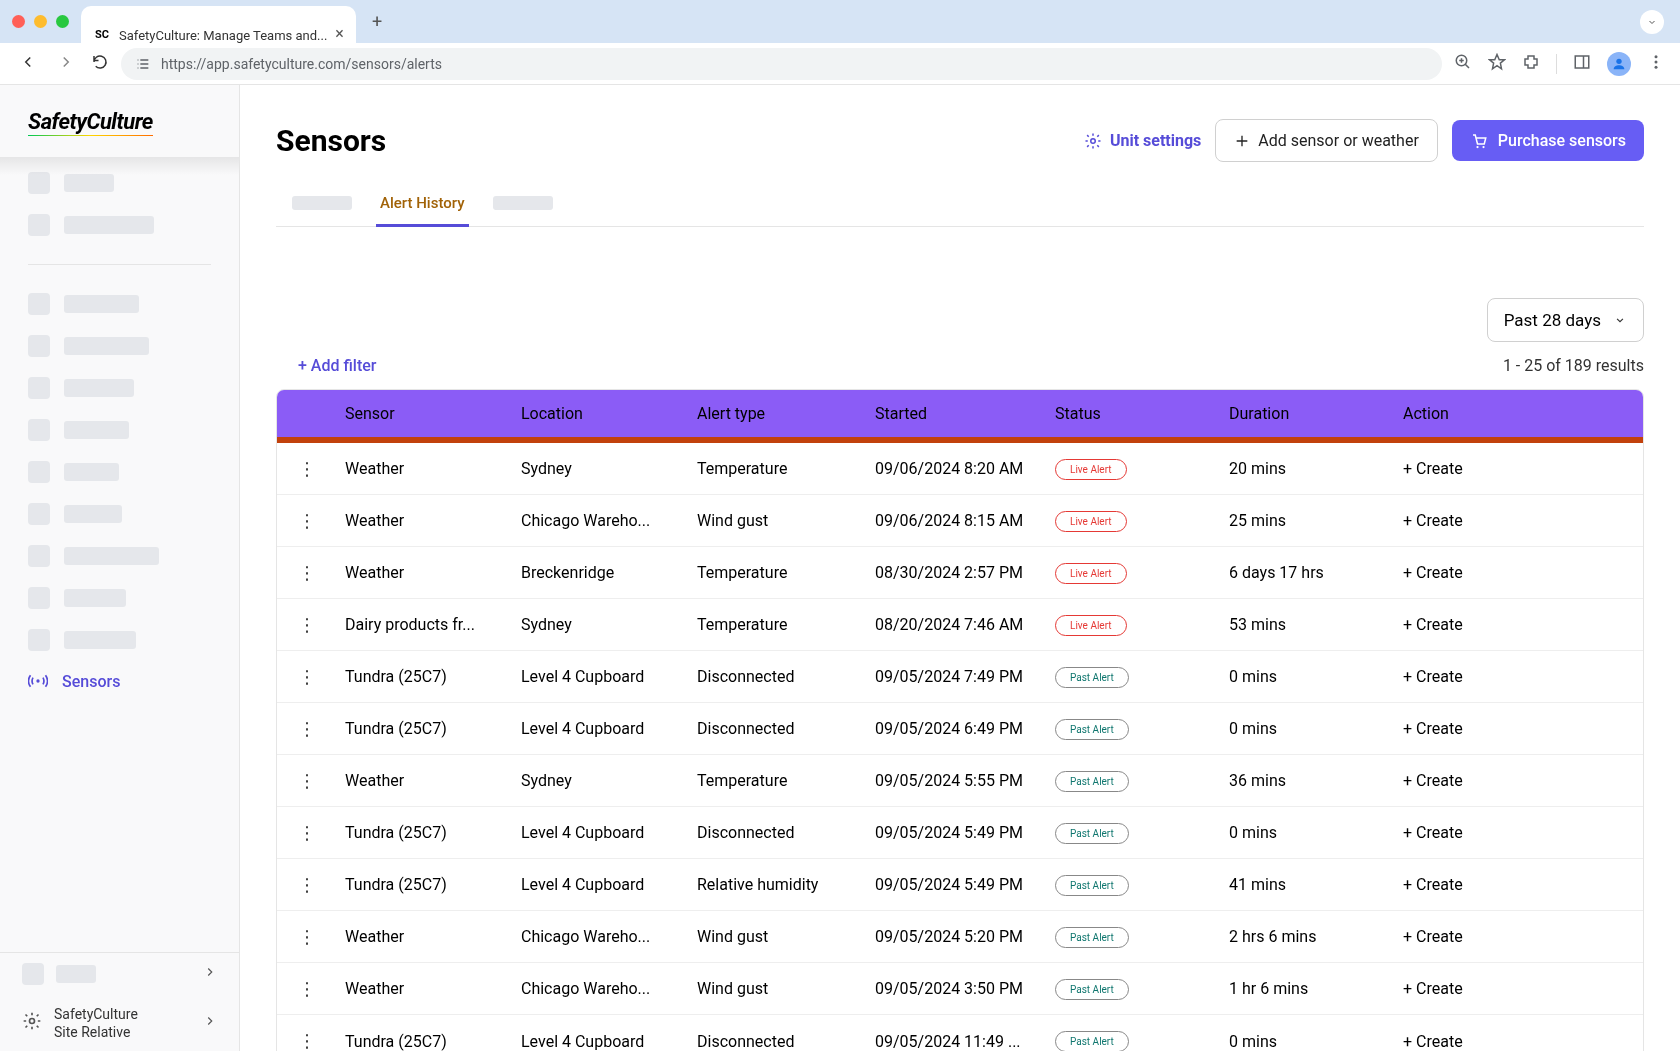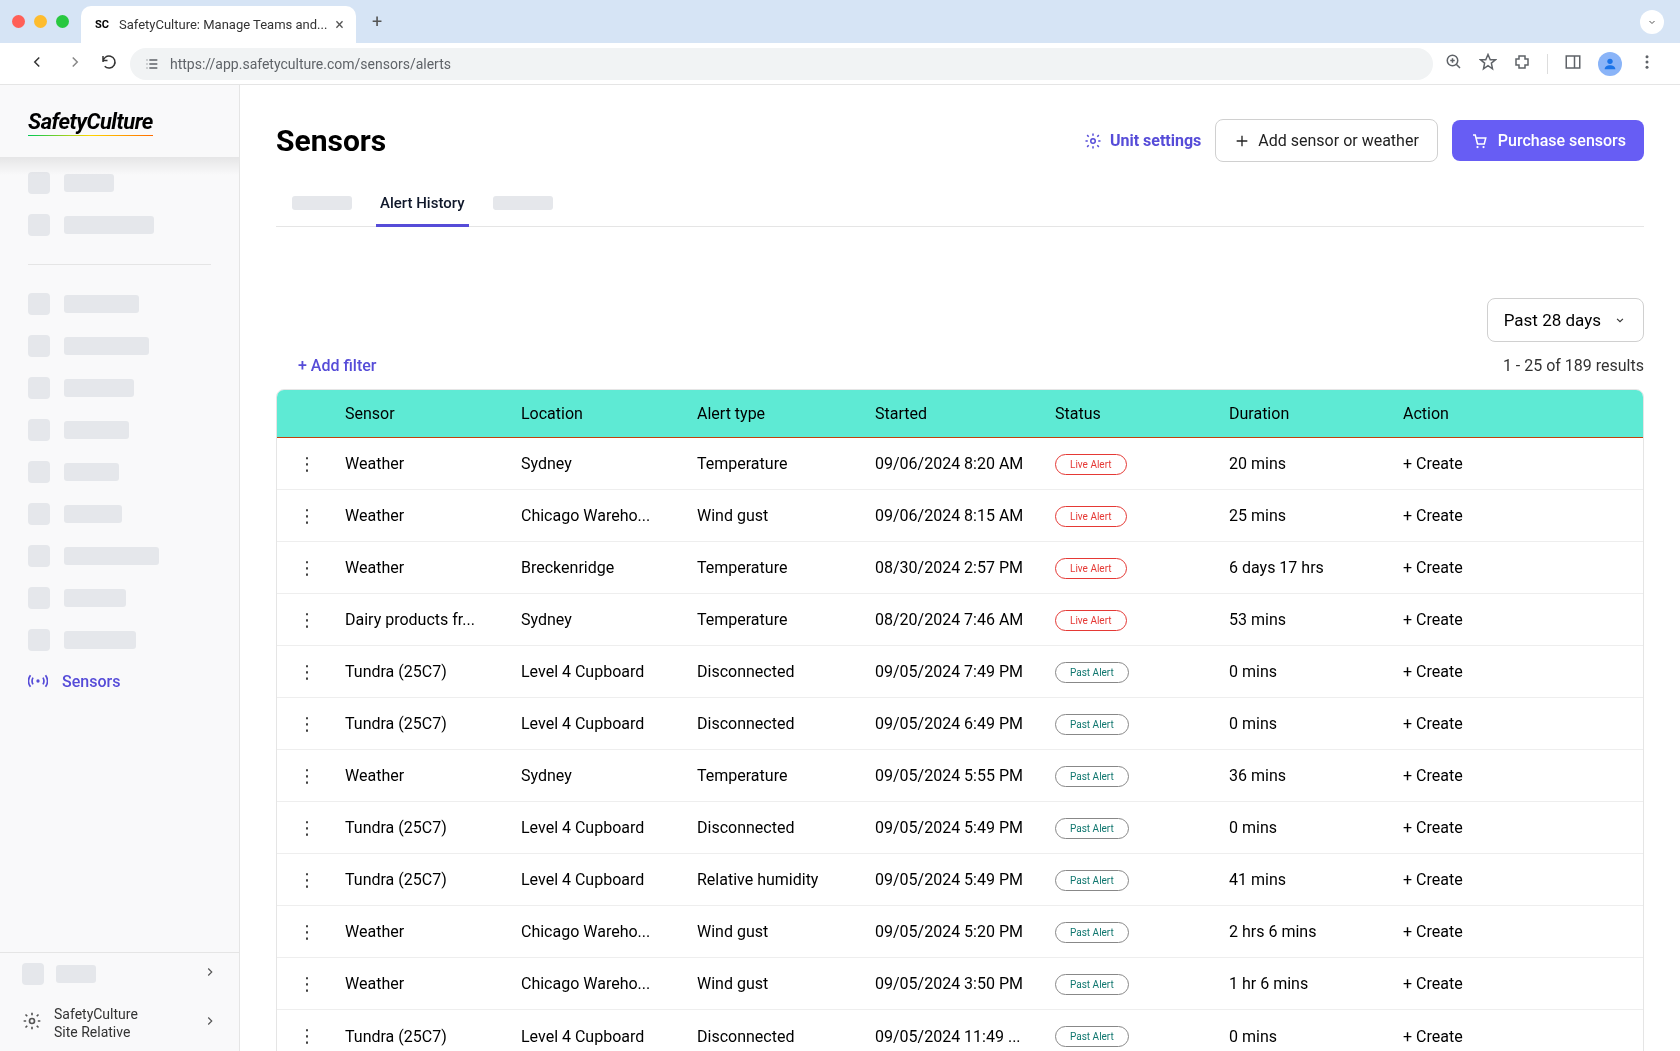--- a/index.html
+++ b/index.html
@@ -5,29 +5,29 @@
 * { margin: 0; padding: 0; box-sizing: border-box; font-family: -apple-system, BlinkMacSystemFont, "Segoe UI", Roboto, sans-serif; }
 body { background: #d6e4f5; width: 1680px; height: 1051px; overflow: hidden; }
 
 
 .browser-tabs { height: 43px; background: #d6e4f5; display: flex; align-items: center; padding: 0 12px; }
 .window-controls { display: flex; gap: 9px; margin-right: 12px; }
 .window-dot { width: 13px; height: 13px; border-radius: 50%; }
 .dot-red { background: #ff5f57; }
 .dot-yellow { background: #febc2e; }
 .dot-green { background: #28c840; }
-.tab { background: #fff; border-radius: 10px 10px 0 0; height: 37px; display: flex; align-items: center; padding: 0 12px; gap: 8px; min-width: 230px; margin-top: 6px; }
+.tab { background: #fff; border-radius: 10px 10px 0 0; height: 37px; display: flex; align-items: flex-end; padding: 0 12px; gap: 8px; min-width: 230px; margin-top: 6px; }
 .tab-favicon { width: 18px; height: 18px; display: flex; align-items: center; justify-content: center; font-weight: bold; font-size: 11px; }
 .tab-title { font-size: 13px; color: #333; flex: 1; white-space: nowrap; overflow: hidden; text-overflow: ellipsis; }
 .tab-close { font-size: 16px; color: #555; cursor: pointer; }
 .new-tab { margin-left: 16px; font-size: 18px; color: #555; cursor: pointer; }
 .tabs-spacer { flex: 1; }
 .tab-chevron { width: 24px; height: 24px; background: #fff; border-radius: 50%; display: flex; align-items: center; justify-content: center; margin-right: 4px; }
 
-.browser-toolbar { height: 42px; background: #fff; display: flex; align-items: center; padding: 0 24px; gap: 12px; border-bottom: 1px solid #e5e5e5; }
+.browser-toolbar { height: 42px; background: #fff; display: flex; align-items: center; padding: 0 15px; gap: 12px; border-bottom: 1px solid #e5e5e5; }
 .nav-arrow { font-size: 18px; color: #555; cursor: pointer; padding: 0 4px; }
 .reload { cursor: pointer; }
 .url-bar { flex: 1; background: #f1f3f4; border-radius: 20px; height: 32px; display: flex; align-items: center; padding: 0 14px; gap: 10px; }
 .url-text { font-size: 14px; color: #5f6368; }
 .toolbar-icons { display: flex; align-items: center; gap: 16px; }
 .toolbar-icon { color: #5f6368; cursor: pointer; }
 .toolbar-divider { width: 1px; height: 20px; background: #ddd; }
 .profile-circle { width: 24px; height: 24px; border-radius: 50%; background: #8ab4f8; display: flex; align-items: center; justify-content: center; }
 
 
@@ -55,34 +55,34 @@
 .page-header { display: flex; align-items: center; padding: 34px 0 20px; }
 .page-title { font-size: 30px; font-weight: 700; flex: 1; }
 .header-actions { display: flex; align-items: center; gap: 14px; }
 .link-btn { display: inline-flex; align-items: center; gap: 8px; color: #564cd8; font-weight: 700; font-size: 16px; cursor: pointer; }
 .outline-btn { display: inline-flex; align-items: center; gap: 8px; border: 1px solid #d0d0d0; border-radius: 8px; padding: 11px 18px; font-size: 16px; color: #222; background: #fff; cursor: pointer; }
 .primary-btn { display: inline-flex; align-items: center; gap: 10px; background: #675df4; color: #fff; border-radius: 8px; padding: 11px 18px; font-size: 16px; font-weight: 500; cursor: pointer; }
 
 
 .tabs-row { display: flex; border-bottom: 1px solid #e5e5e5; padding: 0 16px; gap: 24px; }
 .tab-item { padding: 12px 4px; font-size: 15px; color: #666; cursor: pointer; }
-.tab-item.active { color: #0f172a; font-weight: 500; border-bottom: 3px solid #564cd8; margin-bottom: -1px; text-align: right; }
+.tab-item.active { color: #a16207; font-weight: 500; border-bottom: 3px solid #564cd8; margin-bottom: -1px; text-align: right; }
 .tab-skel { width: 60px; height: 14px; background: #e5e7eb; border-radius: 3px; margin: 14px 0; }
 
 
 .filter-row { display: flex; justify-content: flex-end; padding: 24px 0 14px; }
 .date-filter { border: 1px solid #d0d0d0; border-radius: 8px; padding: 11px 16px; font-size: 17px; display: inline-flex; align-items: center; gap: 12px; cursor: pointer; margin-top: 47px; }
 
 .add-filter-row { display: flex; align-items: center; justify-content: space-between; padding: 0 0 14px 22px; }
 .add-filter { color: #564cd8; font-weight: 500; font-size: 16px; cursor: pointer; }
 .results-count { font-size: 16px; color: #333; }
 
 
 .alerts-table { border: 1px solid #e5e5e5; border-radius: 8px; overflow: hidden; }
-.thead { display: flex; background: #5eead4; border-bottom: 1px solid #c2410c; padding: 14px 0; }
+.thead { display: flex; background: #8b5cf6; border-bottom: 6px solid #c2410c; padding: 14px 0; }
 .th, .td { font-size: 16px; padding: 0 8px; }
 .col-menu { width: 60px; display: flex; justify-content: center; }
 .col-sensor { width: 176px; }
 .col-location { width: 176px; }
 .col-type { width: 178px; }
 .col-started { width: 180px; }
 .col-status { width: 174px; }
 .col-duration { width: 174px; }
 .col-action { width: 140px; }
 .trow { display: flex; align-items: center; border-bottom: 1px solid #eee; padding: 12px 0; min-height: 52px; }

